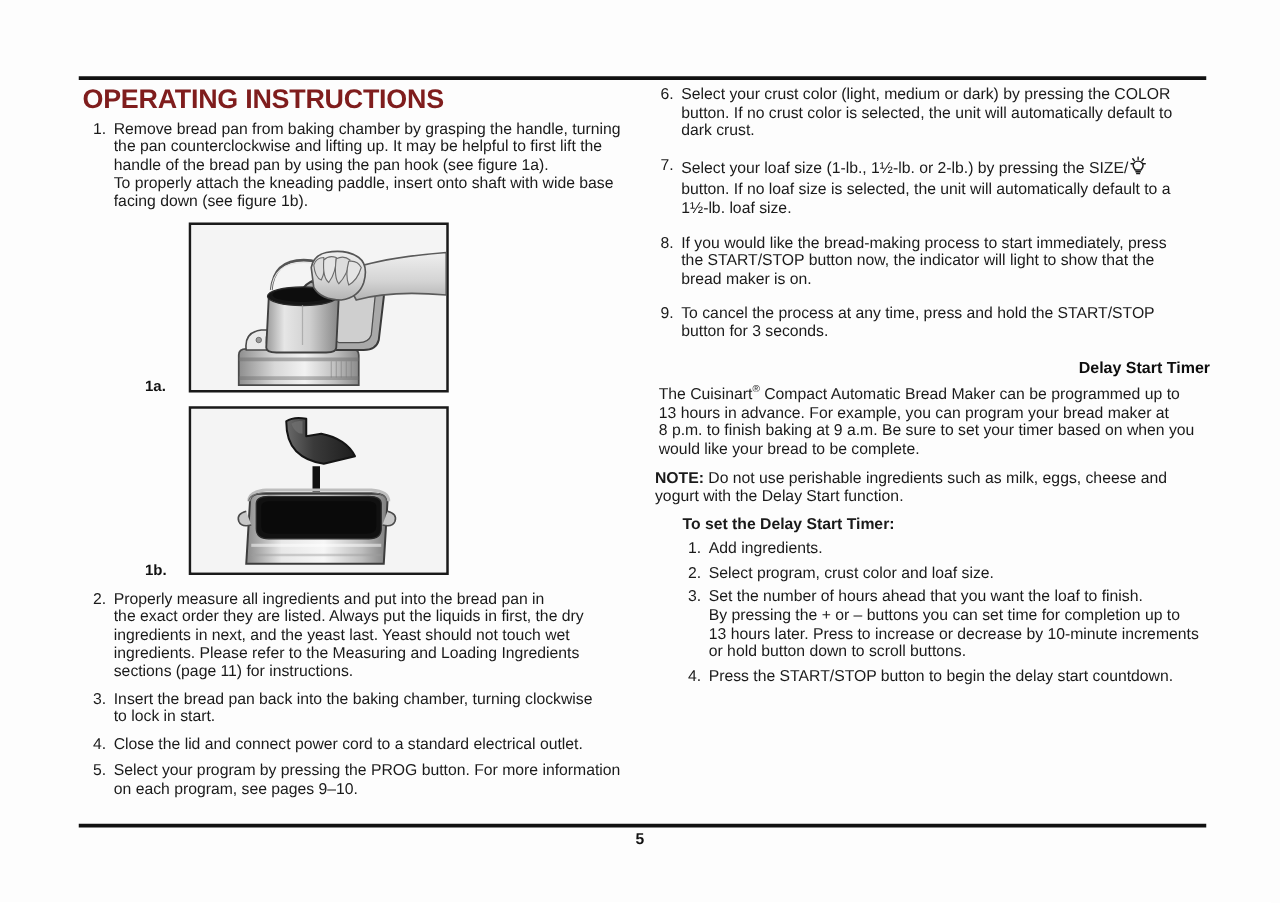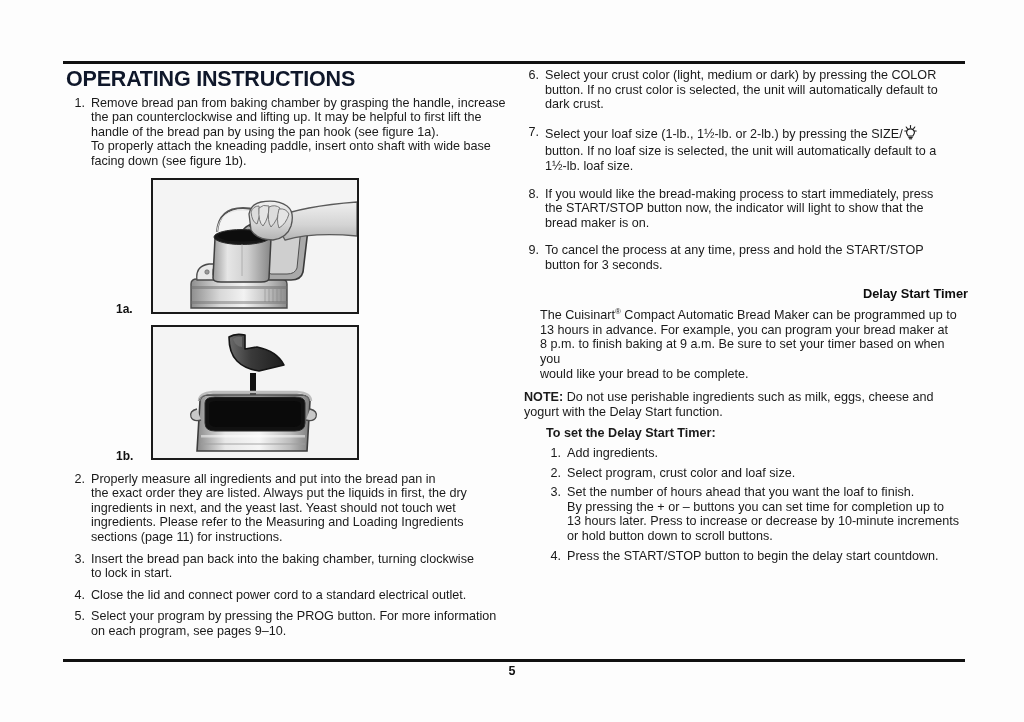--- a/index.html
+++ b/index.html
@@ -65,21 +65,21 @@
     left: 524px;
     top: 68px;
     width: 444px;
   }
 
   h1.section-title {
     margin: 0 0 4px 0;
     font-size: 21.5px;
     font-weight: bold;
     letter-spacing: -0.2px;
-    color: #0f172a;
+    color: #7f1d1d;
     line-height: 1.1;
   }
 
   
   ol.numlist {
     list-style: none;
     margin: 0;
     padding: 0;
   }
   ol.numlist > li {
@@ -147,21 +147,21 @@
 
   
   .sub-head {
     font-size: 12.8px;
     font-weight: bold;
     margin: 4px 0 4px 0;
     color: #0d0d0d;
     text-align: right;
   }
   p.body {
-    margin: 0 0 8px 16px;
+    margin: 0 0 8px 3px;
     font-size: 12.6px;
     line-height: 14.8px;
   }
   p.body .brk { display: block; }
   p.note {
     margin: 0 0 7px 0;
     font-size: 12.6px;
     line-height: 14.8px;
   }
   p.note .brk { display: block; }
@@ -193,21 +193,21 @@
   <div class="rule-top"></div>
 
   <div class="col-left">
 
     <h1 class="section-title">OPERATING INSTRUCTIONS</h1>
 
     <ol class="numlist main">
       <li>
         <span class="marker">1.</span>
         <span class="itemtext">
-          <span class="brk">Remove bread pan from baking chamber by grasping the handle, increase</span>
+          <span class="brk">Remove bread pan from baking chamber by grasping the handle, turning</span>
           <span class="brk">the pan counterclockwise and lifting up. It may be helpful to first lift the</span>
           <span class="brk">handle of the bread pan by using the pan hook (see figure 1a).</span>
           <span class="brk">To properly attach the kneading paddle, insert onto shaft with wide base</span>
           <span class="brk">facing down (see figure 1b).</span>
         </span>
       </li>
     </ol>
 
     <div class="figures">
 

